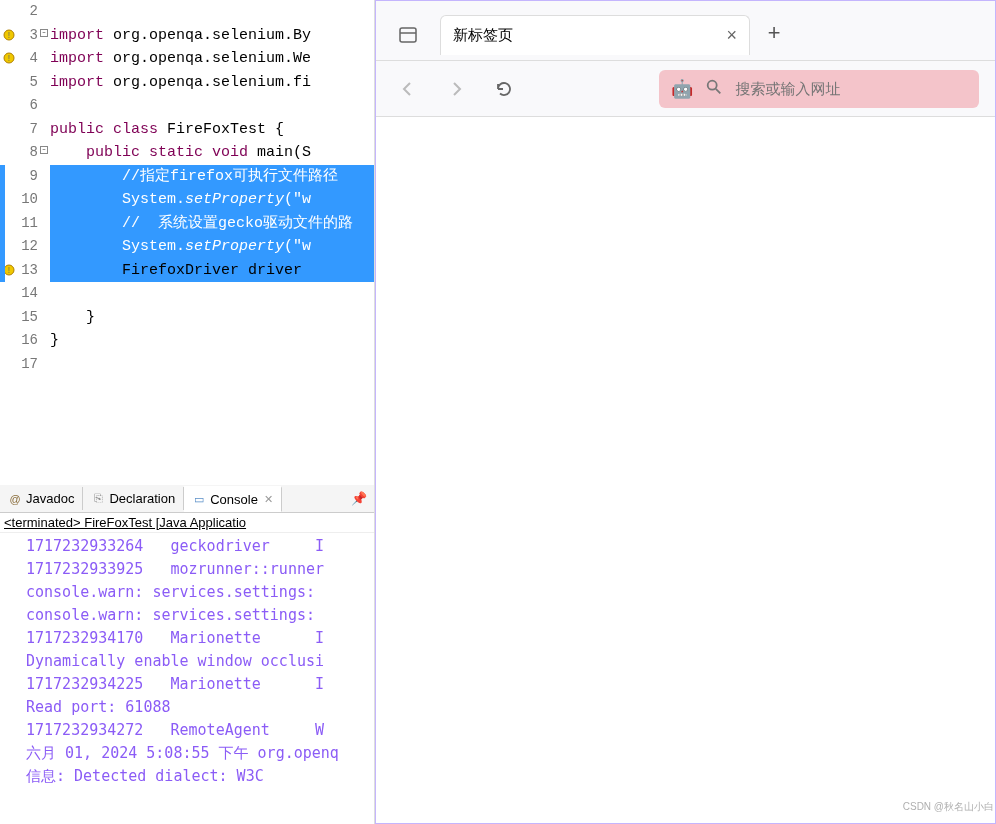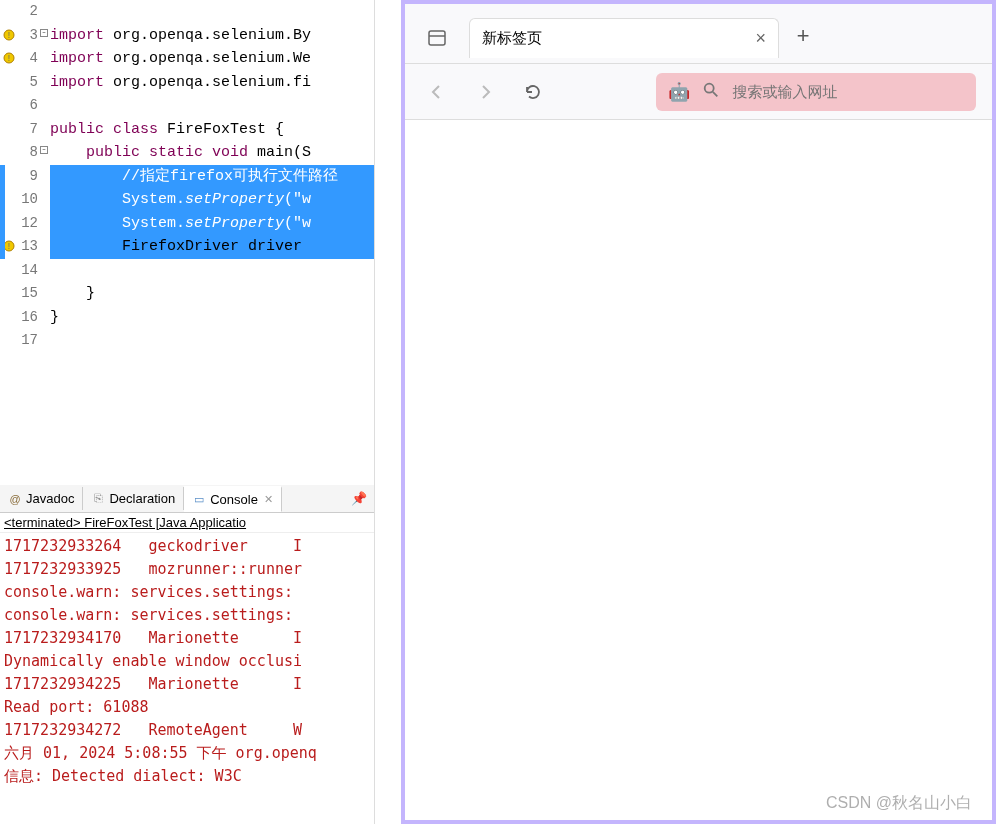--- a/index.html
+++ b/index.html
@@ -15,41 +15,41 @@
 .kw { color: #7f0055; font-weight: normal; }
 
 .tabs-row { display: flex; align-items: center; border-bottom: 1px solid #ccc; background: #f5f5f5; height: 28px; font-family: "Segoe UI", Arial, sans-serif; font-size: 13px; }
 .tab { padding: 4px 8px; border-right: 1px solid #ccc; display: flex; align-items: center; gap: 4px; }
 .tab.active { background: #fff; border-top: 2px solid #fff; border-bottom: 1px solid #fff; margin-bottom: -1px; }
 .tab-icon { width: 14px; height: 14px; display: inline-flex; align-items: center; justify-content: center; font-size: 11px; }
 .close-x { color: #999; font-size: 11px; margin-left: 2px; }
 .toolbar-icon { margin-left: auto; margin-right: 6px; color: #888; }
 
 .console-status { padding: 2px 4px; font-family: "Segoe UI", Arial, sans-serif; font-size: 13px; border-bottom: 1px solid #eee; text-decoration: underline; }
-.console-out { padding: 2px 4px; color: #b91c1c; font-family: Consolas, monospace; font-size: 15px; line-height: 23px; white-space: pre; overflow: hidden; }
+.console-out { padding: 2px 4px; color: #8b5cf6; font-family: Consolas, monospace; font-size: 15px; line-height: 23px; white-space: pre; overflow: hidden; margin-left: 22px; }
 .console-line { white-space: pre; overflow: hidden; }
 
-.browser-panel { position: absolute; left: 375px; top: 0; right: 0; height: 824px; border: 4px solid #c4b5fd; background: #fff; margin-left: 26px; }
+.browser-panel { position: absolute; left: 375px; top: 0; right: 0; height: 824px; border: 1px solid #c4b5fd; background: #fff; }
 .browser-tabbar { display: flex; align-items: center; height: 60px; background: #f9f9fb; border-bottom: 1px solid #ddd; padding: 8px 8px 0 8px; gap: 8px; }
 .panel-icon { width: 32px; height: 32px; display: flex; align-items: center; justify-content: center; color: #666; margin: 0 8px; }
 .browser-tab { flex: 1; max-width: 310px; height: 40px; background: #fff; border: 1px solid #ddd; border-bottom: none; border-radius: 6px 6px 0 0; display: flex; align-items: center; padding: 0 12px; font-family: "Microsoft YaHei", sans-serif; font-size: 15px; }
 .browser-tab .tab-close { margin-left: auto; color: #666; font-size: 18px; }
 .new-tab-btn { width: 32px; height: 32px; display: flex; align-items: center; justify-content: center; color: #555; font-size: 22px; }
 
 .browser-toolbar { display: flex; align-items: center; height: 56px; background: #f9f9fb; border-bottom: 1px solid #ddd; padding: 0 16px; gap: 16px; }
 .nav-btn { width: 32px; height: 32px; display: flex; align-items: center; justify-content: center; color: #888; }
 .nav-btn.disabled { color: #ccc; }
 .url-bar { flex: 1; height: 38px; background: #f4c4ca; border-radius: 6px; display: flex; align-items: center; padding: 0 12px; gap: 12px; font-family: "Microsoft YaHei", sans-serif; font-size: 16px; color: #666; margin-left: auto; max-width: 320px; }
 .url-bar .robot { font-size: 18px; }
 .url-bar .search-icon { color: #777; }
 .url-input { flex: 1; background: transparent; border: none; outline: none; font-size: 15px; color: #14532d; }
 
 .browser-content { height: calc(100% - 116px); background: #fff; }
 
-.watermark { position: absolute; right: 24px; bottom: 10px; font-family: "Microsoft YaHei", sans-serif; font-size: 16px; color: rgba(120,120,120,0.6); }
+.watermark { position: absolute; right: 2px; bottom: 10px; font-family: "Microsoft YaHei", sans-serif; font-size: 10px; color: rgba(120,120,120,0.6); }
 </style>
 </head>
 <body>
 
 <div class="ide-panel">
   <div class="code-area" id="code-area">
       <div class="code-line"><div class="gutter">2</div><div class="code-content"></div></div>
       <div class="code-line"><div class="gutter">3<span class="marker"><svg width="14" height="14" viewBox="0 0 14 14">
               <circle cx="7" cy="7" r="5" fill="#f0c800" stroke="#b08000"></circle>
               <text x="7" y="10" text-anchor="middle" font-size="9" fill="#775">!</text>
@@ -57,20 +57,21 @@
       <div class="code-line"><div class="gutter">4<span class="marker"><svg width="14" height="14" viewBox="0 0 14 14">
               <circle cx="7" cy="7" r="5" fill="#f0c800" stroke="#b08000"></circle>
               <text x="7" y="10" text-anchor="middle" font-size="9" fill="#775">!</text>
             </svg></span></div><div class="code-content"><span class="kw">import</span> org.openqa.selenium.We</div></div>
       <div class="code-line"><div class="gutter">5</div><div class="code-content"><span class="kw">import</span> org.openqa.selenium.fi</div></div>
       <div class="code-line"><div class="gutter">6</div><div class="code-content"></div></div>
       <div class="code-line"><div class="gutter">7</div><div class="code-content"><span class="kw">public</span> <span class="kw">class</span> FireFoxTest {</div></div>
       <div class="code-line"><div class="gutter">8<span class="fold">-</span></div><div class="code-content">    <span class="kw">public</span> <span class="kw">static</span> <span class="kw">void</span> main(S</div></div>
       <div class="code-line"><div class="gutter">9<span style="position: absolute; left: 0px; top: 0px; bottom: 0px; width: 5px; background: rgb(51, 153, 255);"></span></div><div class="code-content" style="position: relative; background: rgb(51, 153, 255); color: rgb(255, 255, 255);"><span>        //指定firefox可执行文件路径</span></div></div>
       <div class="code-line"><div class="gutter">10<span style="position: absolute; left: 0px; top: 0px; bottom: 0px; width: 5px; background: rgb(51, 153, 255);"></span></div><div class="code-content" style="position: relative; background: rgb(51, 153, 255); color: rgb(255, 255, 255);"><span>        System.<i>setProperty</i>("w</span></div></div>
+      <div class="code-line"><div class="gutter">11<span style="position: absolute; left: 0px; top: 0px; bottom: 0px; width: 5px; background: rgb(51, 153, 255);"></span></div><div class="code-content" style="position: relative; background: rgb(51, 153, 255); color: rgb(255, 255, 255);"><span>        //  系统设置gecko驱动文件的路</span></div></div>
       <div class="code-line"><div class="gutter">12<span style="position: absolute; left: 0px; top: 0px; bottom: 0px; width: 5px; background: rgb(51, 153, 255);"></span></div><div class="code-content" style="position: relative; background: rgb(51, 153, 255); color: rgb(255, 255, 255);"><span>        System.<i>setProperty</i>("w</span></div></div>
       <div class="code-line"><div class="gutter">13<span class="marker"><svg width="14" height="14" viewBox="0 0 14 14">
               <circle cx="7" cy="7" r="5" fill="#f0c800" stroke="#b08000"></circle>
               <text x="7" y="10" text-anchor="middle" font-size="9" fill="#775">!</text>
             </svg></span><span style="position: absolute; left: 0px; top: 0px; bottom: 0px; width: 5px; background: rgb(51, 153, 255);"></span></div><div class="code-content" style="position: relative; background: rgb(51, 153, 255); color: #000000;"><span>        FirefoxDriver driver </span></div></div>
       <div class="code-line"><div class="gutter">14</div><div class="code-content"></div></div>
       <div class="code-line"><div class="gutter">15</div><div class="code-content">    }</div></div>
       <div class="code-line"><div class="gutter">16</div><div class="code-content">}</div></div>
       <div class="code-line"><div class="gutter">17</div><div class="code-content"></div></div>
     </div>

